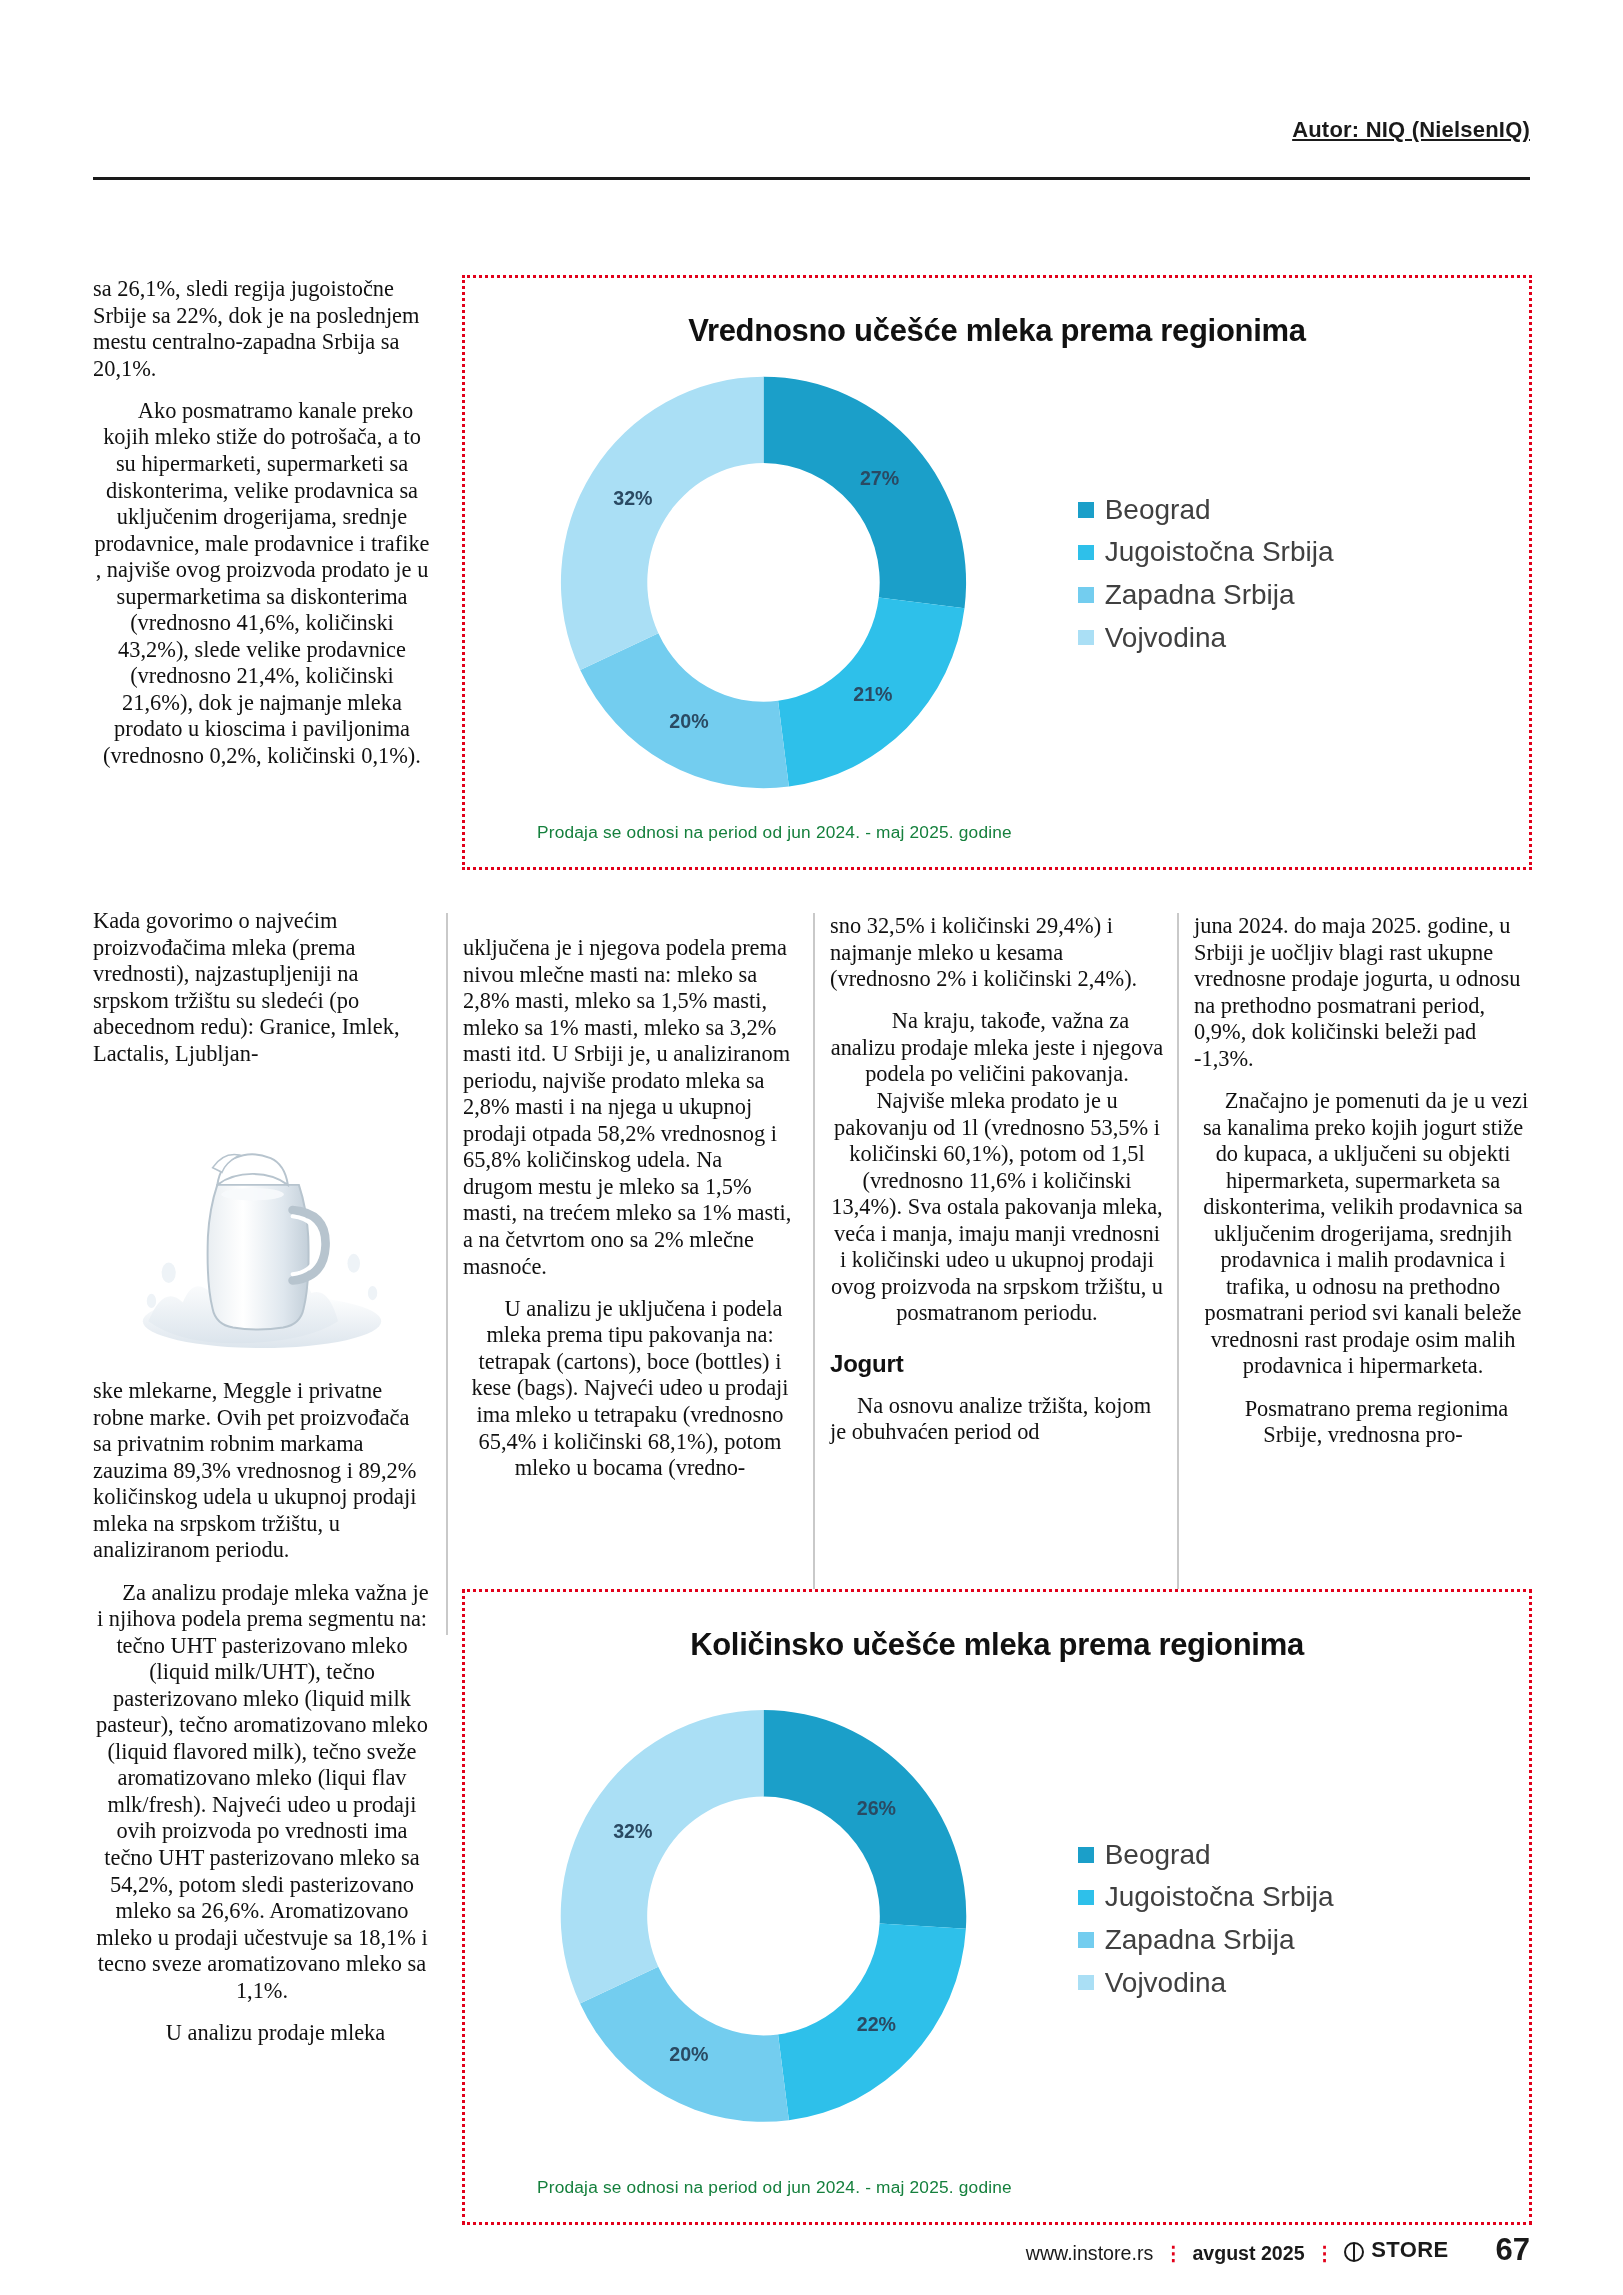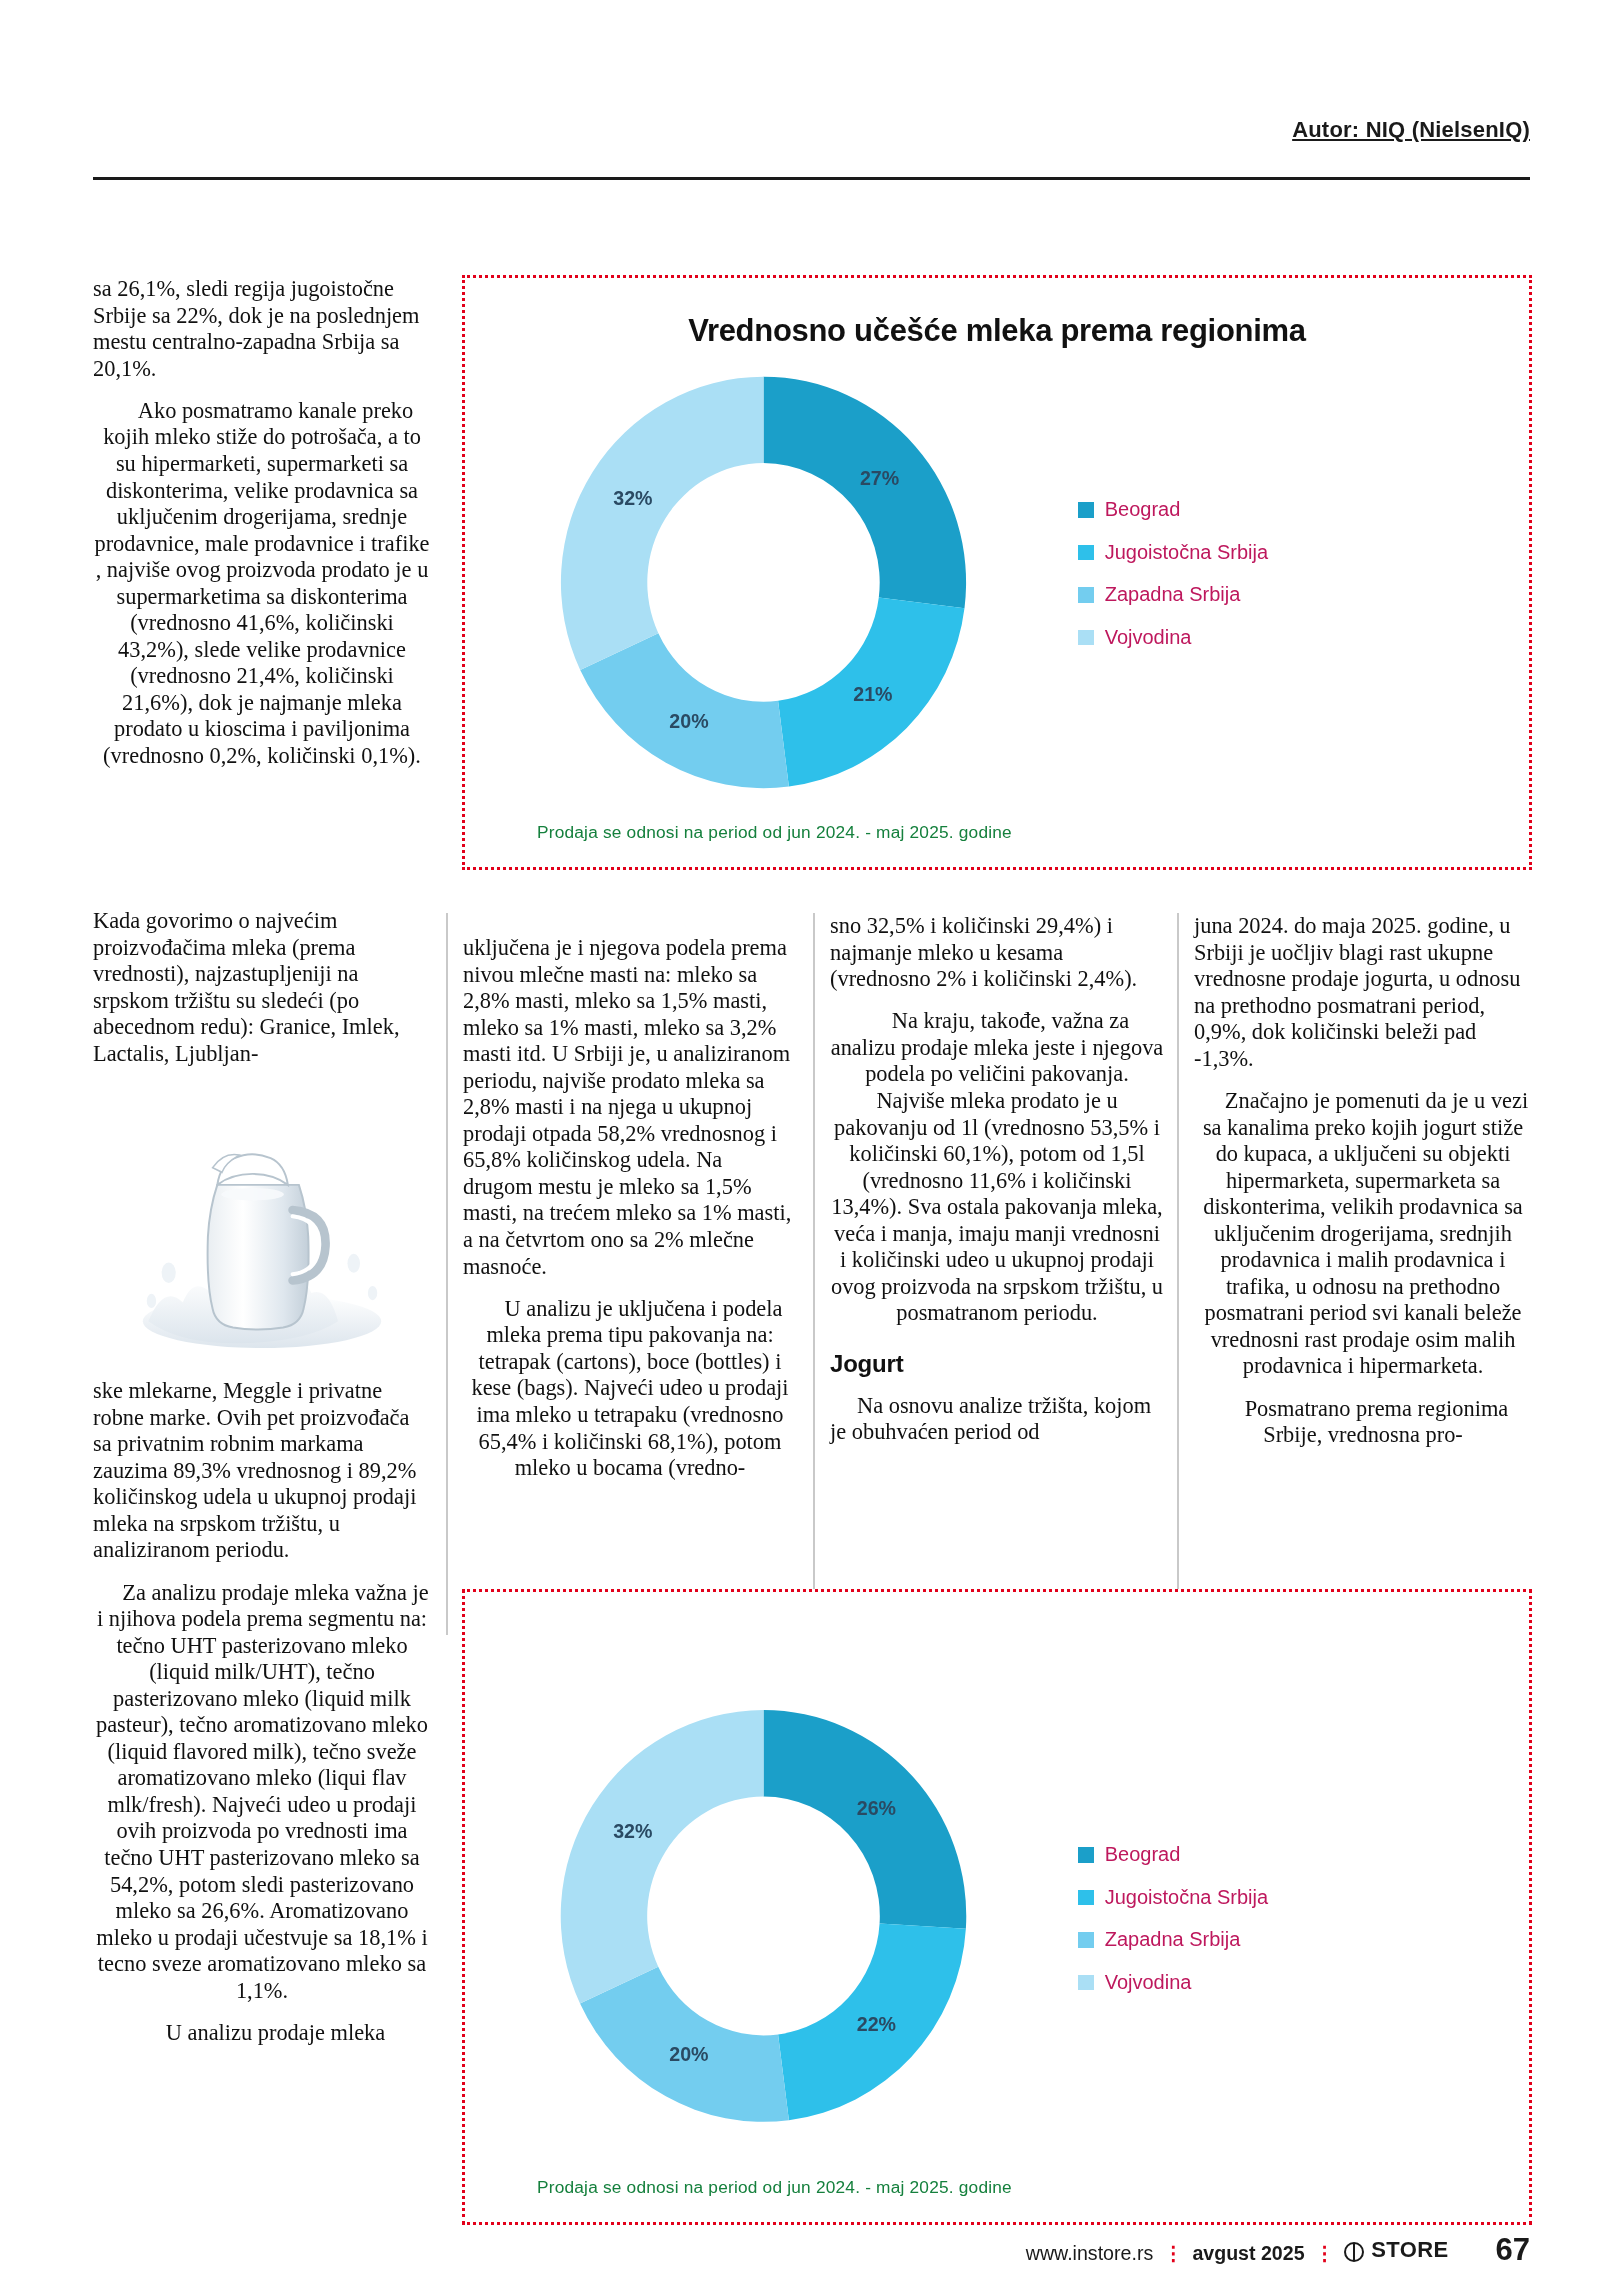--- a/index.html
+++ b/index.html
@@ -145,22 +145,22 @@
     margin-bottom: 19px;
     height: 23.6px;
   }
   .legend-swatch {
     width: 15.7px; height: 15.7px;
     margin-right: 11px;
     flex: 0 0 auto;
   }
   .legend-text {
     font-family: "Liberation Sans", sans-serif;
-    font-size: 20px;
-    color: #be185d;
+    font-size: 28px;
+    color: #404040;
     white-space: nowrap;
   }
 
   .chart-footnote {
     position: absolute;
     left: 72px;
     bottom: 24px;
     font-family: "Liberation Sans", sans-serif;
     font-size: 17.3px;
     color: #15803d;
@@ -331,20 +331,21 @@
       <div class="legend-row">
         <span class="legend-swatch" style="background:#aadff5"></span>
         <span class="legend-text">Vojvodina</span>
       </div>
     </div>
     <div class="chart-footnote">Prodaja se odnosi na period od jun 2024. - maj 2025. godine</div>
   </div>
 </div>
 
 <div class="chart-box" id="chart-box-2">
+  <div class="chart-title">Količinsko učešće mleka prema regionima</div>
   <div class="chart-inner">
     <div class="donut-wrap" style="height:463px;">
       <svg class="donut-svg" viewBox="0 0 640 540" xmlns="http://www.w3.org/2000/svg">
         <g id="donut2-slices">
             <path d="M320 6 A258 262 0 0 1 577.4908959344941 284.45111611668017 L467.7079558073842 277.54415896845563 A148 152 0 0 0 320 116 Z" fill="#1b9fc9"></path>
             <path d="M577.4908959344941 284.45111611668017 A258 262 0 0 1 352.33597425959044 527.9340517443932 L338.549318567517 418.80143459980064 A148 152 0 0 0 467.7079558073842 277.54415896845563 Z" fill="#2ec0ea"></path>
             <path d="M352.33597425959044 527.9340517443932 A258 262 0 0 1 86.55462046376695 379.554174390049 L186.0855962350291 332.71845231789104 A148 152 0 0 0 338.549318567517 418.80143459980064 Z" fill="#73cdef"></path>
             <path d="M86.55462046376695 379.554174390049 A258 262 0 0 1 319.99999999999994 6 L320 116 A148 152 0 0 0 186.0855962350291 332.71845231789104 Z" fill="#aadff5"></path>
           </g>
         <g id="donut2-labels">

